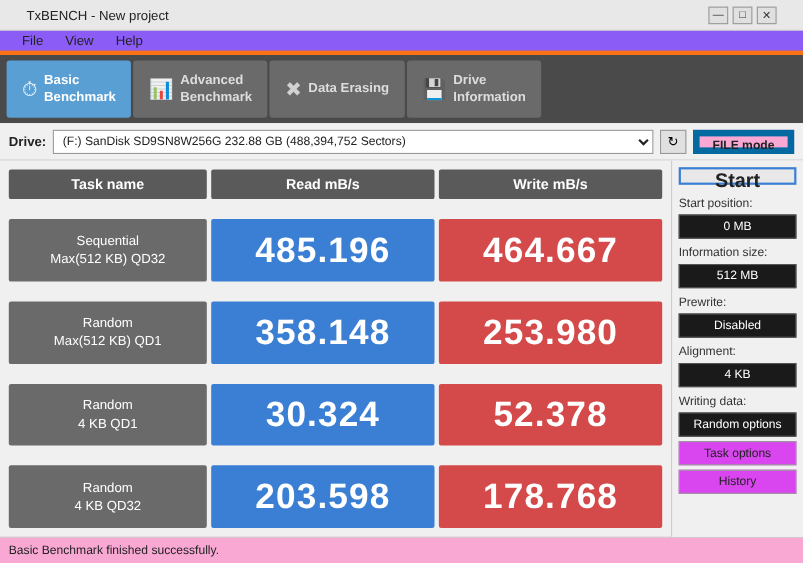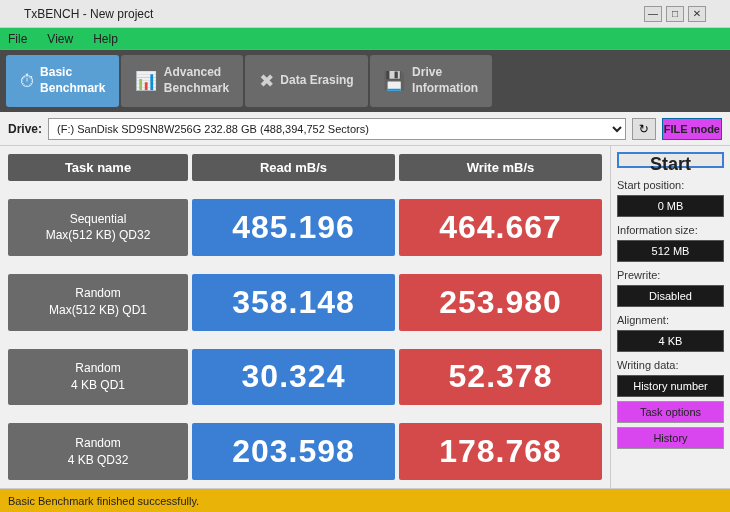--- a/index.html
+++ b/index.html
@@ -39,24 +39,24 @@
       font-size: 10px;
       display: flex;
       align-items: center;
       justify-content: center;
       cursor: pointer;
       color: #333;
     }
 
     
     .menu-bar {
-      background: #22c55e;
-      border-bottom: 1px solid #f97316;
-      display: flex;
-      padding: 2px 4px;
+      background: #8b5cf6;
+      border-bottom: 4px solid #f97316;
+      display: flex;
+      padding: 2px 16px;
       height: 22px;
       align-items: center;
       gap: 12px;
     }
     .menu-item {
       font-size: 12px;
       color: #222;
       cursor: pointer;
       padding: 0 4px;
     }
@@ -125,24 +125,24 @@
       height: 22px;
       border: 1px solid #999;
       background: #e0e0e0;
       display: flex;
       align-items: center;
       justify-content: center;
       cursor: pointer;
       font-size: 12px;
     }
     .file-mode-btn {
-      padding: 2px 1px;
-      height: 22px;
-      border: 1px solid #0369a1;
-      background: #d946ef;
+      padding: 2px 12px;
+      height: 22px;
+      border: 6px solid #0369a1;
+      background: #f9a8d4;
       cursor: pointer;
       font-size: 11px;
       font-weight: bold;
       color: #222;
     }
 
     
     .main-content {
       display: flex;
       background: #f0f0f0;
@@ -250,21 +250,21 @@
       background: #d946ef;
       border: 1px solid #999;
       font-size: 11px;
       cursor: pointer;
       color: #222;
       text-align: center;
     }
 
     
     .status-bar {
-      background: #eab308;
+      background: #f9a8d4;
       border-top: 1px solid #ccc;
       padding: 4px 8px;
       font-size: 11px;
       color: #222;
       height: 24px;
       display: flex;
       align-items: center;
     }
   </style>
 </head>
@@ -355,21 +355,21 @@
     <span class="right-label">Information size:</span>
     <div class="right-value-box">512 MB</div>
 
     <span class="right-label">Prewrite:</span>
     <div class="right-value-box">Disabled</div>
 
     <span class="right-label">Alignment:</span>
     <div class="right-value-box">4 KB</div>
 
     <span class="right-label">Writing data:</span>
-    <div class="right-value-box">History number</div>
+    <div class="right-value-box">Random options</div>
 
     <button class="right-btn">Task options</button>
     <button class="right-btn">History</button>
   </div>
 </div>
 
 <div class="status-bar">
   <span>Basic Benchmark finished successfully.</span>
 </div>
 

